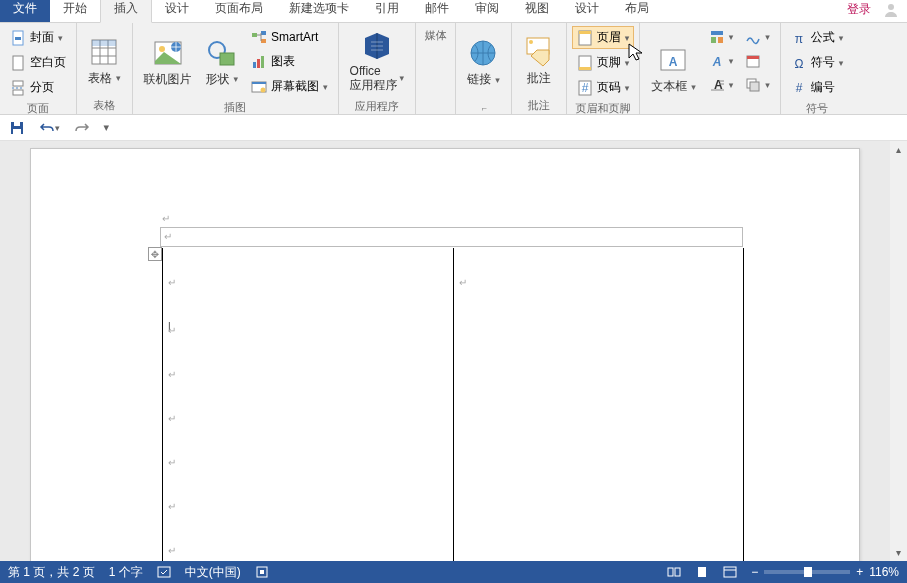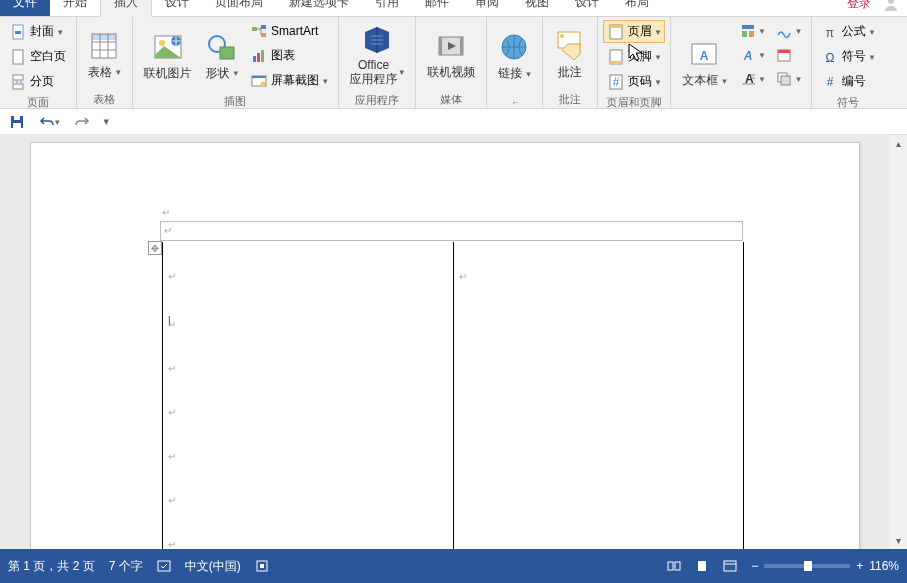--- a/index.html
+++ b/index.html
@@ -1,17 +1,17 @@
 <!DOCTYPE html>
 <html><head>
 <meta charset="utf-8">
 <style>
 *{margin:0;padding:0;box-sizing:border-box;font-family:"Microsoft YaHei","Segoe UI",sans-serif;font-size:12px;user-select:none}
 body{width:907px;height:583px;overflow:hidden;background:#fff;display:flex;flex-direction:column}
-.tabs{height:17px;background:#fff;display:flex;align-items:flex-end;border-bottom:1px solid #d4d4d4}
+.tabs{height:23px;background:#fff;display:flex;align-items:flex-end;border-bottom:1px solid #d4d4d4}
 .tab{padding:5px 13px;color:#444;cursor:pointer}
 .tab.file{background:#2b579a;color:#fff}
 .tab.active{background:#f1f1f1;border:1px solid #d4d4d4;border-bottom:1px solid #f1f1f1;margin-bottom:-1px}
 .login{margin-left:auto;padding:4px 8px;color:#be185d;display:flex;align-items:center;gap:12px}
 .login svg{width:16px;height:16px}
 .ribbon{height:92px;background:#f1f1f1;border-bottom:1px solid #d4d4d4;display:flex}
 .group{border-right:1px solid #d4d4d4;padding:3px 5px 1px 5px;display:flex;flex-direction:column;min-width:40px}
 .gbody{flex:1;display:flex;gap:2px}
 .glabel{text-align:center;color:#666;font-size:11px;padding:2px 0 0 0;white-space:nowrap}
 .glabel .la{font-size:9px;color:#888;margin-left:2px}
@@ -27,21 +27,21 @@
 .qat .qb{padding:2px 4px;cursor:pointer;border:1px solid transparent;display:flex;align-items:center}
 .qat svg{width:16px;height:16px}
 .doc{flex:1;background:#eaeaea;position:relative;overflow:hidden}
 .page{position:absolute;left:30px;top:7px;width:830px;height:500px;background:#fff;border:1px solid #c6c6c6;box-shadow:1px 1px 3px rgba(0,0,0,.1)}
 .hdr{position:absolute;left:129px;top:78px;width:583px;height:20px;border:1px solid #bbb}
 .colline{position:absolute;top:99px;bottom:0;border-left:1px solid #000}
 .pm{position:absolute;color:#aaa;font-size:10px}
 .vscroll{position:absolute;right:0;top:0;bottom:0;width:17px;background:#f0f0f0;display:flex;flex-direction:column}
 .vscroll .arr{height:17px;display:flex;align-items:center;justify-content:center;cursor:pointer;color:#666;font-size:10px}
 .vscroll .track{flex:1;position:relative}
-.status{height:34px;background:#2b579a;color:#fff;display:flex;align-items:center;padding:0 8px;gap:14px;font-size:12px}
+.status{height:22px;background:#2b579a;color:#fff;display:flex;align-items:center;padding:0 8px;gap:14px;font-size:12px}
 .status .sitem{display:flex;align-items:center;gap:4px;cursor:pointer}
 .status .spacer{flex:1}
 .status svg{width:14px;height:14px}
 .zoom{display:flex;align-items:center;gap:6px}
 .ztrk{width:86px;height:4px;background:#5d7fb3;position:relative}
 .zthumb{position:absolute;left:40px;top:-3px;width:8px;height:10px;background:#fff}
 .cursor{position:absolute;left:627px;top:42px;pointer-events:none;z-index:100}
 </style>
 </head>
 <body>
@@ -177,38 +177,27 @@
   </div>
 
   <div class="group">
     <div class="gbody">
         <div class="bbtn">
           <svg viewBox="0 0 32 32">
             <path d="M16 3 L28 8 V24 L16 29 L4 24 V8 Z" fill="#2b579a"></path>
             <path d="M16 3 V29" stroke="#1a3f6e"></path>
             <path d="M10 12 L22 12 M10 16 L22 16 M10 20 L22 20" stroke="#fff" opacity=".4"></path>
           </svg>
-          <span class="lbl" style="text-align:center;line-height:1.2">Office<br>应用程序 <span class="dd">▾</span></span>
+          <span class="lbl" style="line-height:1.2">Office<br>应用程序 <span class="dd">▾</span></span>
         </div>
       </div>
     <div class="glabel">应用程序</div>
   </div>
 
   <div class="group">
-    <div class="gbody">
-        <div class="bbtn">
-          <svg viewBox="0 0 32 32">
-            <rect x="4" y="7" width="24" height="18" fill="#ddd" stroke="#888"></rect>
-            <rect x="4" y="7" width="3" height="18" fill="#999"></rect>
-            <rect x="25" y="7" width="3" height="18" fill="#999"></rect>
-            <path d="M13 12 L21 16 L13 20 Z" fill="#666"></path>
-          </svg>
-          <span class="lbl">联机视频</span>
-        </div>
-      </div>
     <div class="glabel">媒体</div>
   </div>
 
   <div class="group">
     <div class="gbody">
         <div class="bbtn">
           <svg viewBox="0 0 32 32">
             <circle cx="16" cy="16" r="12" fill="#5aa5d9" stroke="#3a7cb0"></circle>
             <path d="M4 16h24M16 4v24M8 8c4 4 4 12 0 16M24 8c-4 4-4 12 0 16" stroke="#3a7cb0" fill="none"></path>
           </svg>
@@ -409,21 +398,21 @@
     <div class="arr">▾</div>
   </div>
 </div>
 
 <svg class="cursor" width="18" height="20">
     <path d="M2 2 L2 16 L6 12 L9 18 L12 17 L9 11 L15 11 Z" fill="#fff" stroke="#000"></path>
   </svg>
 
 <div class="status">
   <div class="sitem">第 1 页，共 2 页</div>
-  <div class="sitem">7 个字</div>
+  <div class="sitem">1 个字</div>
   <div class="sitem">
       <svg viewBox="0 0 14 14">
         <rect x="1" y="2" width="12" height="10" fill="none" stroke="#fff"></rect>
         <path d="M4 7l2 2 4-4" stroke="#fff" fill="none"></path>
       </svg>
     </div>
   <div class="sitem">中文(中国)</div>
   <div class="sitem">
       <svg viewBox="0 0 14 14">
         <rect x="2" y="2" width="10" height="10" fill="none" stroke="#fff"></rect>

